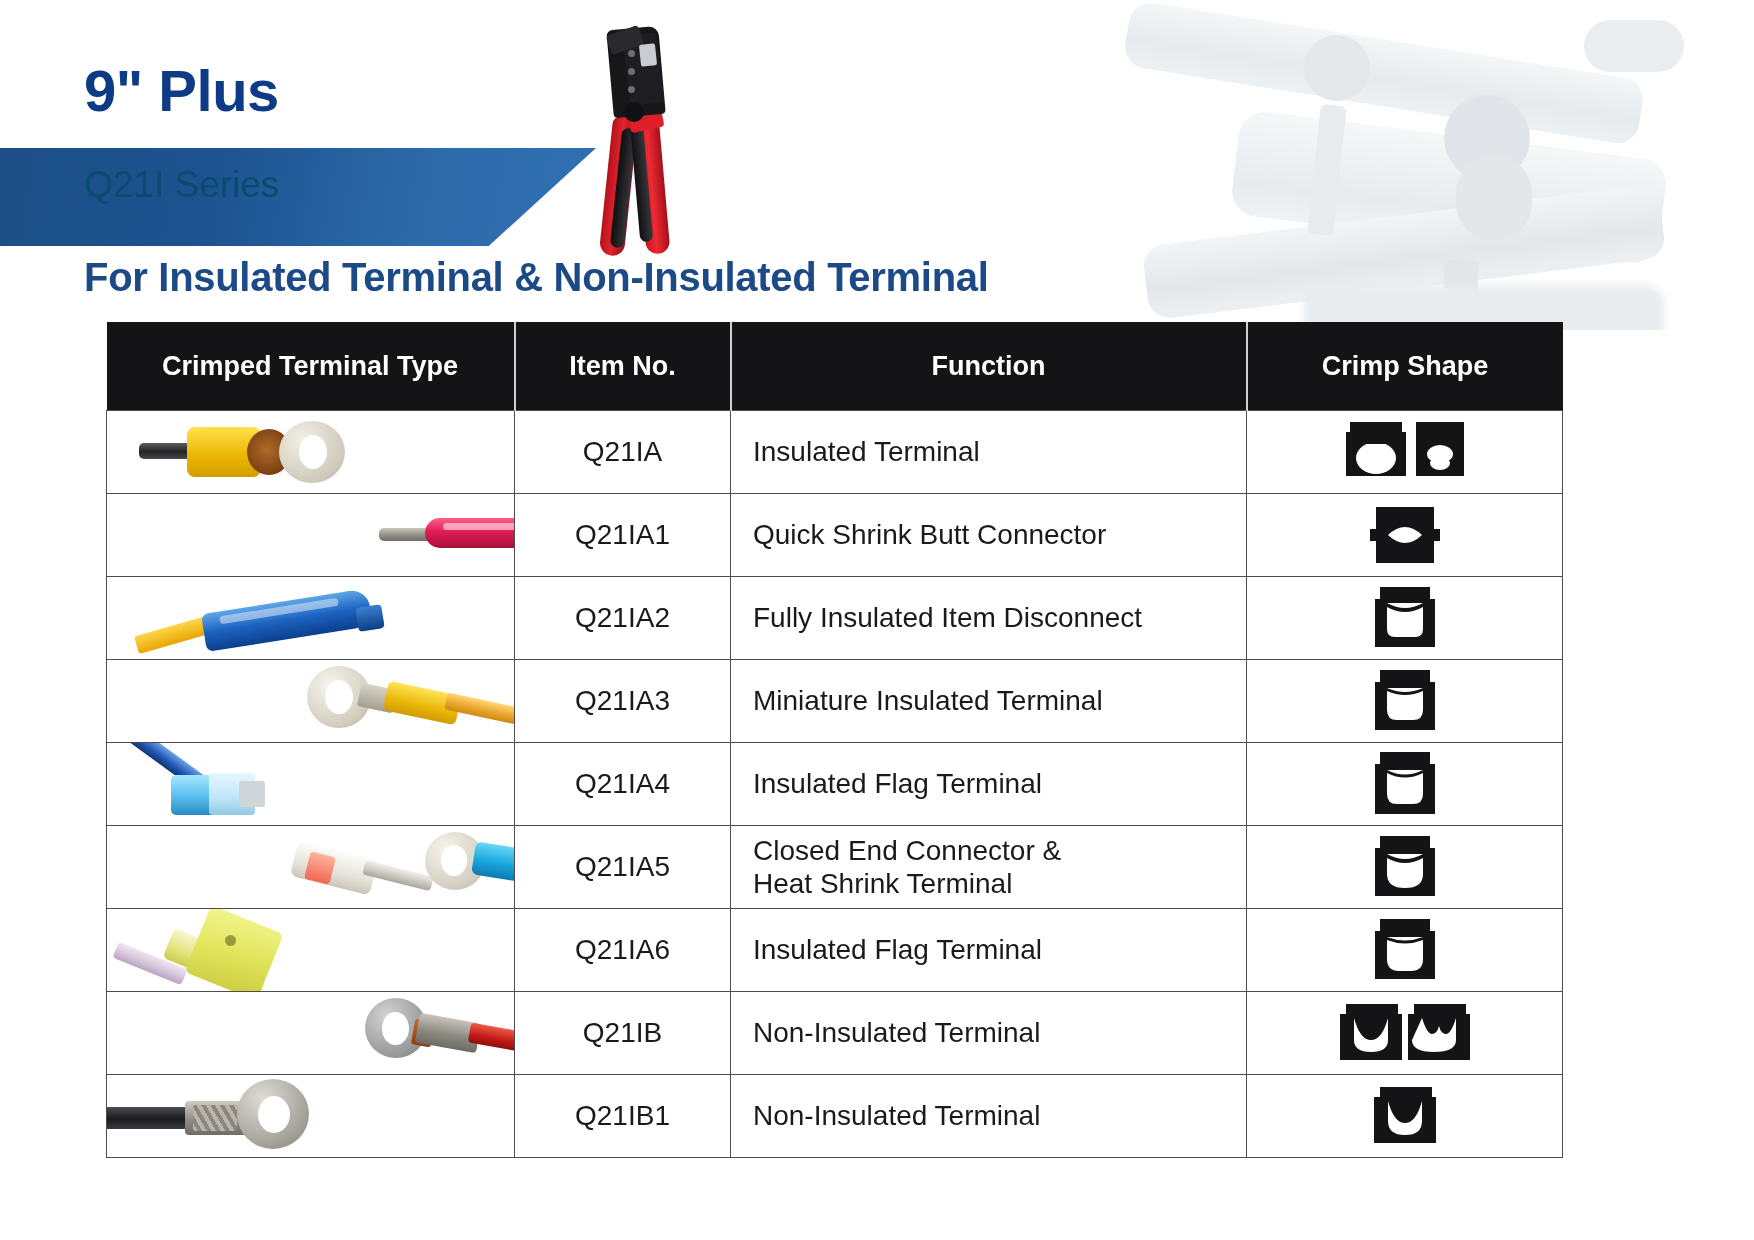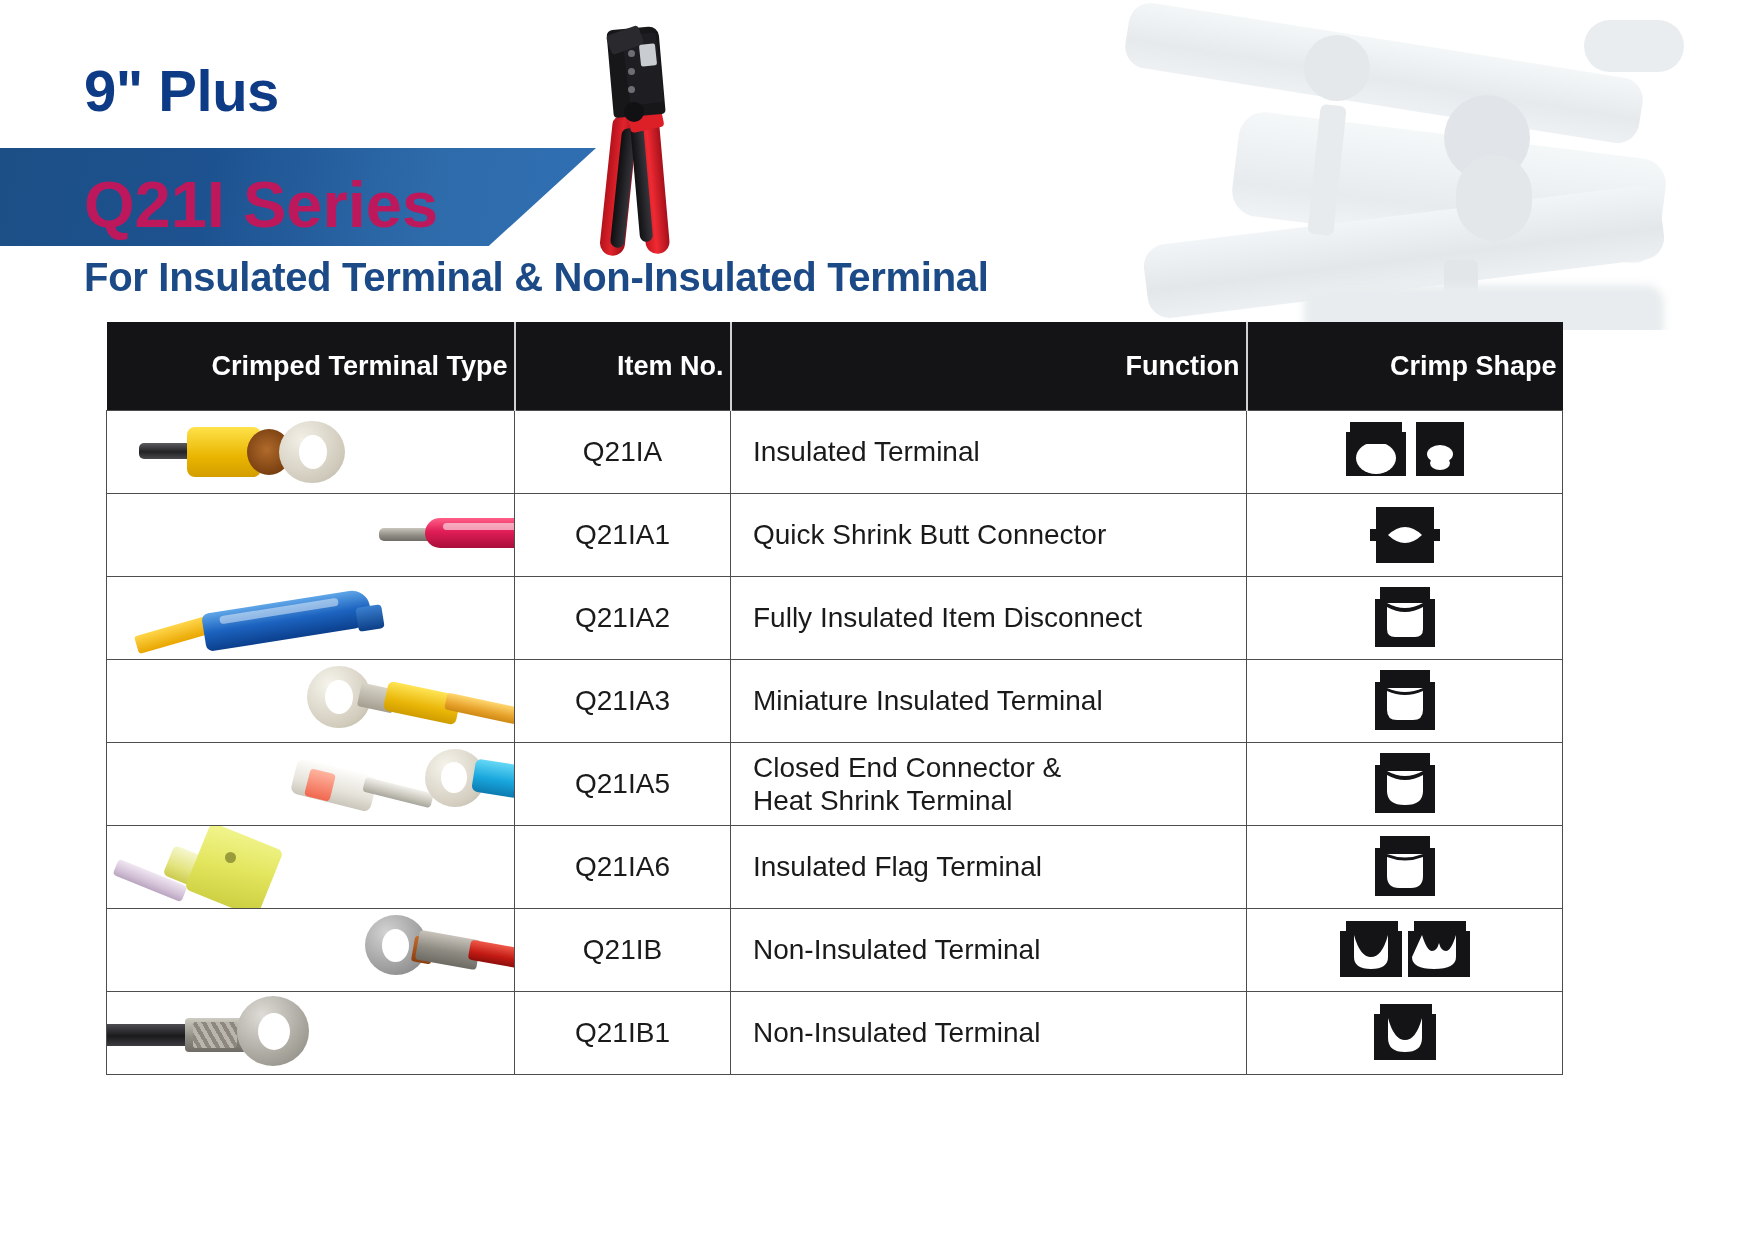--- a/index.html
+++ b/index.html
@@ -46,21 +46,21 @@
     font-size:58px; font-weight:bold; color:#0d3b85; letter-spacing:-0.5px;
     line-height:1;
   }
   #series-banner{
     position:absolute; left:0; top:148px; width:596px; height:98px;
     background:linear-gradient(100deg,#1c4f85 0%,#1d5290 35%,#2e6bab 72%,#2f6fb2 100%);
     clip-path:polygon(0 0, 100% 0, 82% 100%, 0 100%);
   }
   #series-label{
     position:absolute; left:84px; top:158px;
-    font-size:65px; font-weight:bold; color:#be185d; line-height:1.45;
+    font-size:37px; font-weight:normal; color:#0c4a6e; line-height:1.45;
   }
   #subtitle{
     position:absolute; left:84px; top:255px;
     font-size:40px; font-weight:bold; color:#1b4a86; letter-spacing:-0.3px;
   }
 
   
   #crimper-tool{
     position:absolute; left:588px; top:28px; width:108px; height:222px;
   }
@@ -113,21 +113,21 @@
     background:#ffffff;
   }
   #spec-table col.c-type{width:408px;}
   #spec-table col.c-item{width:216px;}
   #spec-table col.c-func{width:516px;}
   #spec-table col.c-shape{width:316px;}
 
   #spec-table thead th{
     background:#141416; color:#ffffff;
     font-size:27px; font-weight:bold;
-    height:88px; vertical-align:middle; text-align:right;
+    height:88px; vertical-align:middle; text-align:center;
     border-right:2px solid #cfd2d5;
     padding:0 6px;
   }
   #spec-table thead th:last-child{border-right:none;}
 
   #spec-table tbody td{
     border:1px solid #4d4d4d;
     height:74px;
     vertical-align:middle;
     background:#ffffff;
@@ -396,20 +396,44 @@
           <svg class="shape-svg" width="60" height="62" viewBox="0 0 60 62">
             <rect x="5" y="0" width="50" height="16" fill="#141416"></rect>
             <rect x="0" y="12" width="60" height="48" fill="#141416"></rect>
             <path d="M12 18 h36 v22 q0 10 -10 10 H22 q-10 0 -10 -10 Z" fill="#ffffff"></path>
             <path d="M12 18 q18 8 36 0 v3 q-18 8 -36 0 Z" fill="#141416"></path>
           </svg>
         </div>
       </td>
     </tr>
 
+    <tr>
+      <td class="cell-type">
+        <div class="term" style="left:6px;top:2px;width:180px;height:74px;">
+          <div class="wire t5-wire"></div>
+            <div class="wire t5-body"></div>
+          <div class="wire t5-clear"></div>
+            <div class="wire t5-tab"></div>
+        </div>
+      </td>
+      <td class="cell-item">Q21IA4</td>
+      <td class="cell-func">
+        <span>Insulated Flag Terminal</span>
+      </td>
+      <td class="cell-shape">
+        <div class="shape-row">
+          <svg class="shape-svg" width="60" height="64" viewBox="0 0 60 64">
+            <rect x="5" y="0" width="50" height="16" fill="#141416"></rect>
+            <rect x="0" y="12" width="60" height="50" fill="#141416"></rect>
+            <path d="M12 18 h36 v24 q0 10 -10 10 H22 q-10 0 -10 -10 Z" fill="#ffffff"></path>
+            <path d="M12 18 q18 9 36 0 v3 q-18 9 -36 0 Z" fill="#141416"></path>
+          </svg>
+        </div>
+      </td>
+    </tr>
 
     <tr>
       <td class="cell-type">
         <div class="term" style="left:30px;top:2px;width:480px;height:78px;">
           <div class="wire t6a-body"></div>
             <div class="wire t6a-red"></div>
             <div class="wire t6a-wire"></div>
           <div class="lug t6b-ring"></div>
             <div class="lug t6b-hole"></div>
           <div class="wire t6b-sleeve"></div>

